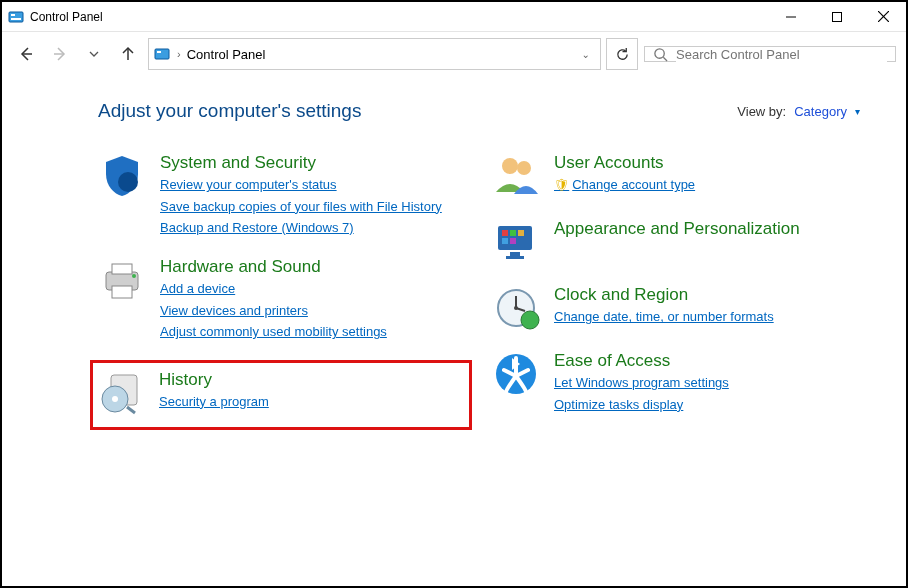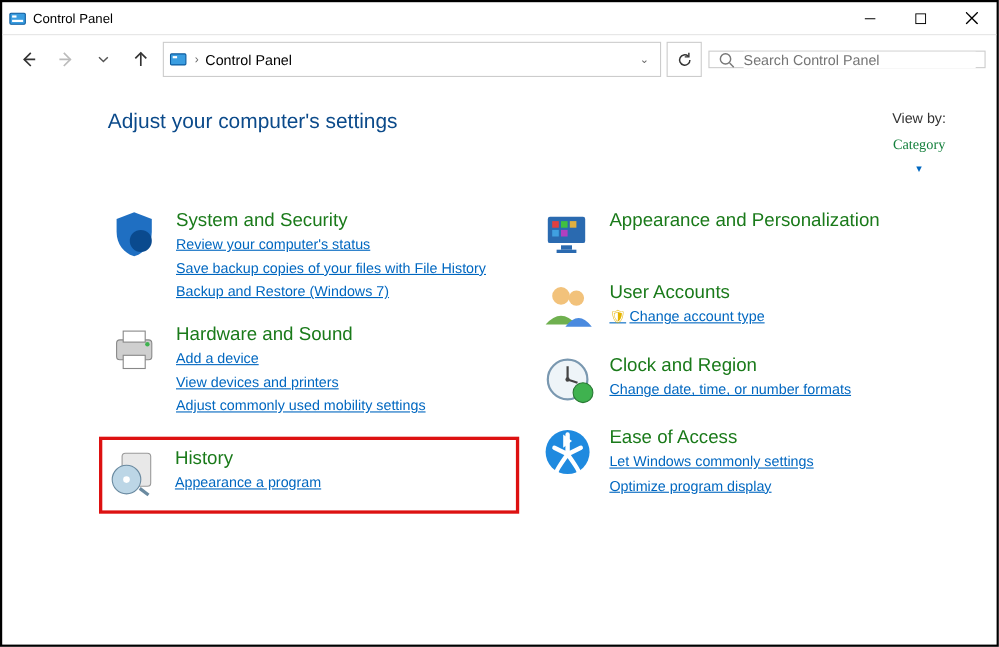--- a/index.html
+++ b/index.html
@@ -79,32 +79,32 @@
     border:none; outline:none; width:100%;
     font: inherit; color:#555;
   }
   
   .content {
     padding: 24px 40px 20px 96px;
   }
   .content-header {
     display:flex;
     justify-content: space-between;
-    align-items: flex-start;
+    align-items: center;
     margin-bottom: 30px;
     padding-right: 6px;
     gap: 15px;
   }
   .content-header h1 {
     font-size: 19px;
     font-weight: 400;
     color: #0b4a8a;
   }
-  .viewby { font-size:13px; color:#333; display:flex; gap:8px; align-items:center;flex-direction:column;}
-  .viewby .viewby-val { color:#15803d;font-family:Liberation Serif, serif; }
+  .viewby { font-size:13px; color:#333; display:flex; gap:8px; align-items:center;}
+  .viewby .viewby-val { color:#1d4ed8; }
   .viewby .chev { color:#0067c0; font-size:10px; }
   .columns {
     display:flex;
     gap: 20px;
   }
   .col { flex:1; display:flex; flex-direction:column; gap:18px; }
   .category {
     display:flex;
     gap: 14px;
     align-items: flex-start;
@@ -278,27 +278,42 @@
         <div class="cat-icon">
           <svg width="48" height="48" viewBox="0 0 48 48">
               <rect x="14" y="6" width="26" height="30" rx="3" fill="#e8e8e8" stroke="#999"></rect>
               <circle cx="18" cy="30" r="13" fill="#bcd6e6" stroke="#6a8aa0"></circle>
               <circle cx="18" cy="30" r="3" fill="#fff"></circle>
               <path d="M30 38 L38 44" stroke="#6a8aa0" stroke-width="3"></path>
             </svg>
         </div>
         <div class="cat-body">
           <a class="cat-title">History</a>
-          <a class="cat-link">Appearance a program</a>
+          <a class="cat-link">Security a program</a>
         </div>
       </div>
 
     </div>
 
     <div class="col">
+
+      <div class="category">
+        <div class="cat-icon">
+          <svg width="48" height="48" viewBox="0 0 48 48">
+              <circle cx="18" cy="14" r="8" fill="#f2c27b"></circle>
+              <circle cx="32" cy="16" r="7" fill="#f2c27b"></circle>
+              <path d="M4 40 Q18 24 32 40 Z" fill="#6fb04f"></path>
+              <path d="M22 42 Q34 26 46 42 Z" fill="#4a8adf"></path>
+            </svg>
+        </div>
+        <div class="cat-body">
+          <a class="cat-title">User Accounts</a>
+          <a class="cat-link with-shield">Change account type</a>
+        </div>
+      </div>
 
       <div class="category">
         <div class="cat-icon">
           <svg width="48" height="48" viewBox="0 0 48 48">
               <rect x="6" y="8" width="34" height="24" rx="2" fill="#2a6ab0"></rect>
               <rect x="10" y="12" width="6" height="6" fill="#e04040"></rect>
               <rect x="18" y="12" width="6" height="6" fill="#40c040"></rect>
               <rect x="26" y="12" width="6" height="6" fill="#e0b040"></rect>
               <rect x="10" y="20" width="6" height="6" fill="#40a0e0"></rect>
               <rect x="18" y="20" width="6" height="6" fill="#b040c0"></rect>
@@ -307,35 +322,20 @@
             </svg>
         </div>
         <div class="cat-body">
           <a class="cat-title">Appearance and Personalization</a>
         </div>
       </div>
 
       <div class="category">
         <div class="cat-icon">
           <svg width="48" height="48" viewBox="0 0 48 48">
-              <circle cx="18" cy="14" r="8" fill="#f2c27b"></circle>
-              <circle cx="32" cy="16" r="7" fill="#f2c27b"></circle>
-              <path d="M4 40 Q18 24 32 40 Z" fill="#6fb04f"></path>
-              <path d="M22 42 Q34 26 46 42 Z" fill="#4a8adf"></path>
-            </svg>
-        </div>
-        <div class="cat-body">
-          <a class="cat-title">User Accounts</a>
-          <a class="cat-link with-shield">Change account type</a>
-        </div>
-      </div>
-
-      <div class="category">
-        <div class="cat-icon">
-          <svg width="48" height="48" viewBox="0 0 48 48">
               <circle cx="24" cy="24" r="18" fill="#eef4f8" stroke="#7a98b0" stroke-width="2"></circle>
               <circle cx="24" cy="24" r="2" fill="#444"></circle>
               <line x1="24" y1="24" x2="24" y2="12" stroke="#444" stroke-width="2"></line>
               <line x1="24" y1="24" x2="33" y2="27" stroke="#444" stroke-width="2"></line>
               <circle cx="38" cy="36" r="9" fill="#3fb24f" stroke="#2a7a35"></circle>
             </svg>
         </div>
         <div class="cat-body">
           <a class="cat-title">Clock and Region</a>
           <a class="cat-link">Change date, time, or number formats</a>
@@ -345,20 +345,20 @@
       <div class="category">
         <div class="cat-icon">
           <svg width="48" height="48" viewBox="0 0 48 48">
               <circle cx="24" cy="24" r="20" fill="#1f8adf"></circle>
               <path d="M24 8 L24 26 M12 20 L24 26 L36 20 M24 26 Q14 40 14 42 M24 26 Q34 40 34 42" stroke="#fff" stroke-width="4" fill="none" stroke-linecap="round"></path>
               <path d="M20 8 L28 14 L20 20" fill="#fff"></path>
             </svg>
         </div>
         <div class="cat-body">
           <a class="cat-title">Ease of Access</a>
-          <a class="cat-link">Let Windows commonly settings</a>
-          <a class="cat-link">Optimize program display</a>
+          <a class="cat-link">Let Windows program settings</a>
+          <a class="cat-link">Optimize tasks display</a>
         </div>
       </div>
 
     </div>
   </div>
 </div>
 
 </body></html>

